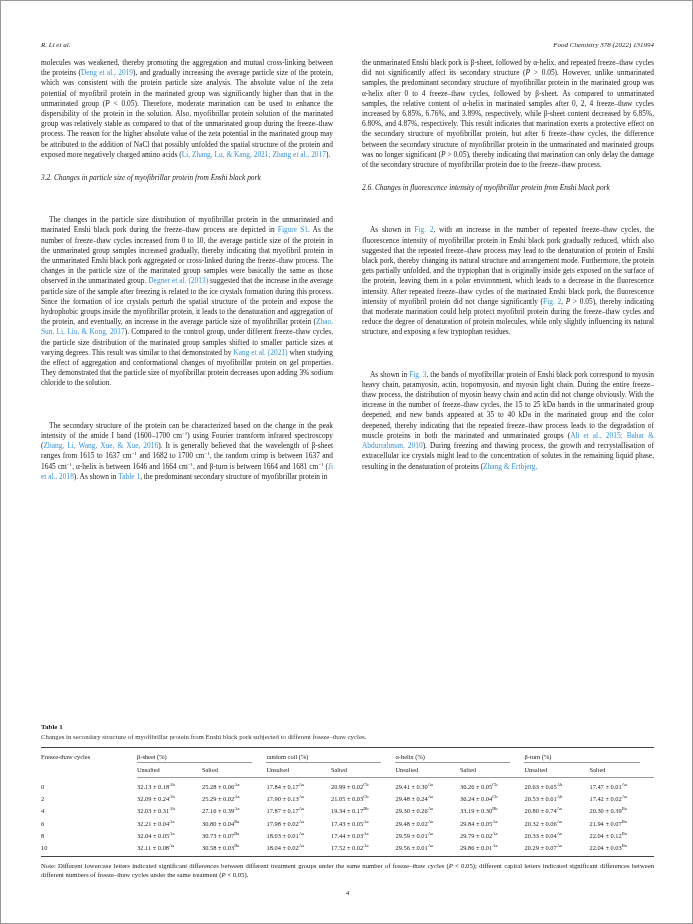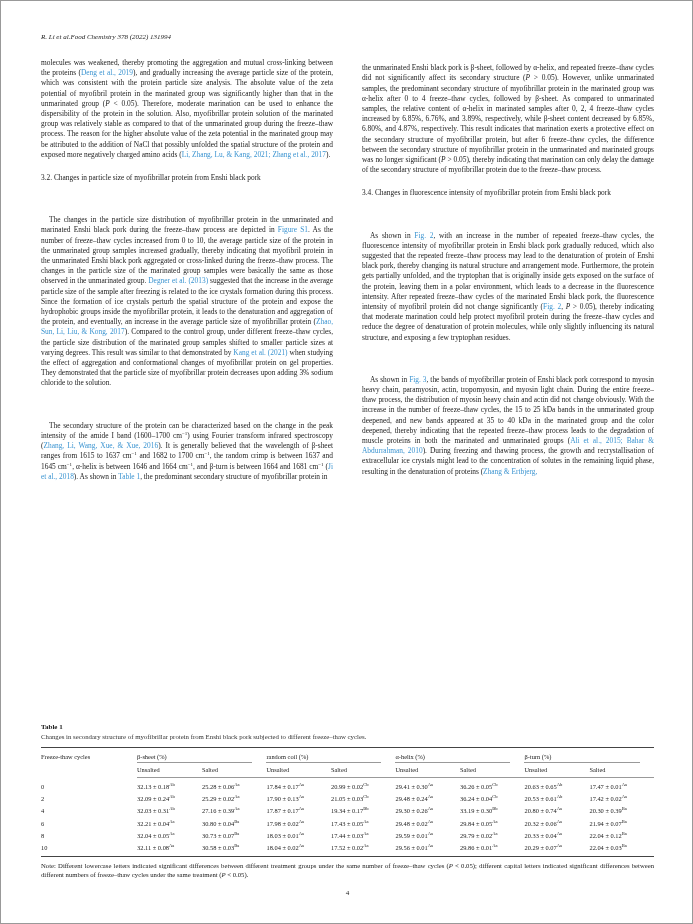--- a/index.html
+++ b/index.html
@@ -7,36 +7,37 @@
     position:relative;
     width:693px;height:924px;
     background:#ffffff;
     border:1px solid #999;
     box-sizing:border-box;
     font-family:"Liberation Serif","DejaVu Serif",serif;
     color:#1c1c1c;
     overflow:hidden;
   }
   .runhead{
-    position:absolute;top:32px;left:40px;width:613px;
-    display:flex;justify-content:flex-start;
+    position:absolute;top:40px;left:40px;width:613px;
+    display:flex;justify-content:space-between;
     font-style:italic;font-size:7px;color:#222;
   }
   .columns{
     position:absolute;top:57px;left:40px;width:613px;
-    display:flex;gap:29px;align-items:center;
+    display:flex;gap:29px;
   }
   .col{
     width:299px;
     font-size:7.4px;line-height:10.2px;
     text-align:justify;
   }
   .blk-p{margin:0;}
   .blk-p.indent{text-indent:8px;margin-top:32px;}
   .blk-h{
+    font-style:italic;
     margin:13px 0 13px 0;
     text-align:left;
   }
   .cite{color:#3b94d1;}
   .it{font-style:italic;}
   sup.ss{font-size:5px;line-height:0;}
   .table-section{
     position:absolute;top:722px;left:40px;width:613px;
   }
   .tbl-label{font-size:7px;font-weight:bold;color:#222;margin:0 0 2px 0;}
@@ -79,21 +80,21 @@
 
   <div class="columns">
     <div class="col" id="left-col">
         <p class="blk-p"><span>molecules was weakened, thereby promoting the aggregation and mutual cross-linking between the proteins (</span><span class="cite">Deng et al., 2019</span><span>), and gradually increasing the average particle size of the protein, which was consistent with the protein particle size analysis. The absolute value of the zeta potential of myofibril protein in the marinated group was significantly higher than that in the unmarinated group (</span><span class="it">P</span><span> &lt; 0.05). Therefore, moderate marination can be used to enhance the dispersibility of the protein in the solution. Also, myofibrillar protein solution of the marinated group was relatively stable as compared to that of the unmarinated group during the freeze–thaw process. The reason for the higher absolute value of the zeta potential in the marinated group may be attributed to the addition of NaCl that possibly unfolded the spatial structure of the protein and exposed more negatively charged amino acids (</span><span class="cite">Li, Zhang, Lu, &amp; Kang, 2021; Zhang et al., 2017</span><span>).</span></p>
         <div class="blk-h">3.2. Changes in particle size of myofibrillar protein from Enshi black pork</div>
         <p class="blk-p indent"><span>The changes in the particle size distribution of myofibrillar protein in the unmarinated and marinated Enshi black pork during the freeze–thaw process are depicted in </span><span class="cite">Figure S1</span><span>. As the number of freeze–thaw cycles increased from 0 to 10, the average particle size of the protein in the unmarinated group samples increased gradually, thereby indicating that myofibril protein in the unmarinated Enshi black pork aggregated or cross-linked during the freeze–thaw process. The changes in the particle size of the marinated group samples were basically the same as those observed in the unmarinated group. </span><span class="cite">Degner et al. (2013)</span><span> suggested that the increase in the average particle size of the sample after freezing is related to the ice crystals formation during this process. Since the formation of ice crystals perturb the spatial structure of the protein and expose the hydrophobic groups inside the myofibrillar protein, it leads to the denaturation and aggregation of the protein, and eventually, an increase in the average particle size of myofibrillar protein (</span><span class="cite">Zhao, Sun, Li, Liu, &amp; Kong, 2017</span><span>). Compared to the control group, under different freeze–thaw cycles, the particle size distribution of the marinated group samples shifted to smaller particle sizes at varying degrees. This result was similar to that demonstrated by </span><span class="cite">Kang et al. (2021)</span><span> when studying the effect of aggregation and conformational changes of myofibrillar protein on gel properties. They demonstrated that the particle size of myofibrillar protein decreases upon adding 3% sodium chloride to the solution.</span></p>
         <p class="blk-p indent"><span>The secondary structure of the protein can be characterized based on the change in the peak intensity of the amide I band (1600–1700 cm</span><sup class="ss">−1</sup><span>) using Fourier transform infrared spectroscopy (</span><span class="cite">Zhang, Li, Wang, Xue, &amp; Xue, 2016</span><span>). It is generally believed that the wavelength of β-sheet ranges from 1615 to 1637 cm</span><sup class="ss">−1</sup><span> and 1682 to 1700 cm</span><sup class="ss">−1</sup><span>, the random crimp is between 1637 and 1645 cm</span><sup class="ss">−1</sup><span>, α-helix is between 1646 and 1664 cm</span><sup class="ss">−1</sup><span>, and β-turn is between 1664 and 1681 cm</span><sup class="ss">−1</sup><span> (</span><span class="cite">Ji et al., 2018</span><span>). As shown in </span><span class="cite">Table 1</span><span>, the predominant secondary structure of myofibrillar protein in</span></p>
       </div>
     <div class="col" id="right-col">
         <p class="blk-p"><span>the unmarinated Enshi black pork is β-sheet, followed by α-helix, and repeated freeze–thaw cycles did not significantly affect its secondary structure (</span><span class="it">P</span><span> &gt; 0.05). However, unlike unmarinated samples, the predominant secondary structure of myofibrillar protein in the marinated group was α-helix after 0 to 4 freeze–thaw cycles, followed by β-sheet. As compared to unmarinated samples, the relative content of α-helix in marinated samples after 0, 2, 4 freeze–thaw cycles increased by 6.85%, 6.76%, and 3.89%, respectively, while β-sheet content decreased by 6.85%, 6.80%, and 4.87%, respectively. This result indicates that marination exerts a protective effect on the secondary structure of myofibrillar protein, but after 6 freeze–thaw cycles, the difference between the secondary structure of myofibrillar protein in the unmarinated and marinated groups was no longer significant (</span><span class="it">P</span><span> &gt; 0.05), thereby indicating that marination can only delay the damage of the secondary structure of myofibrillar protein due to the freeze–thaw process.</span></p>
-        <div class="blk-h">3.4. Changes in fluorescence intensity of myofibrillar protein from Enshi black pork</div>
+        <div class="blk-h">2.6. Changes in fluorescence intensity of myofibrillar protein from Enshi black pork</div>
         <p class="blk-p indent"><span>As shown in </span><span class="cite">Fig. 2</span><span>, with an increase in the number of repeated freeze–thaw cycles, the fluorescence intensity of myofibrillar protein in Enshi black pork gradually reduced, which also suggested that the repeated freeze–thaw process may lead to the denaturation of protein of Enshi black pork, thereby changing its natural structure and arrangement mode. Furthermore, the protein gets partially unfolded, and the tryptophan that is originally inside gets exposed on the surface of the protein, leaving them in a polar environment, which leads to a decrease in the fluorescence intensity. After repeated freeze–thaw cycles of the marinated Enshi black pork, the fluorescence intensity of myofibril protein did not change significantly (</span><span class="cite">Fig. 2</span><span>, </span><span class="it">P</span><span> &gt; 0.05), thereby indicating that moderate marination could help protect myofibril protein during the freeze–thaw cycles and reduce the degree of denaturation of protein molecules, while only slightly influencing its natural structure, and exposing a few tryptophan residues.</span></p>
         <p class="blk-p indent"><span>As shown in </span><span class="cite">Fig. 3</span><span>, the bands of myofibrillar protein of Enshi black pork correspond to myosin heavy chain, paramyosin, actin, tropomyosin, and myosin light chain. During the entire freeze–thaw process, the distribution of myosin heavy chain and actin did not change obviously. With the increase in the number of freeze–thaw cycles, the 15 to 25 kDa bands in the unmarinated group deepened, and new bands appeared at 35 to 40 kDa in the marinated group and the color deepened, thereby indicating that the repeated freeze–thaw process leads to the degradation of muscle proteins in both the marinated and unmarinated groups (</span><span class="cite">Ali et al., 2015; Bahar &amp; Abdurrahman, 2010</span><span>). During freezing and thawing process, the growth and recrystallisation of extracellular ice crystals might lead to the concentration of solutes in the remaining liquid phase, resulting in the denaturation of proteins (</span><span class="cite">Zhang &amp; Ertbjerg,</span></p>
       </div>
   </div>
 
   <div class="table-section">
     <div class="tbl-label">Table 1</div>
     <div class="tbl-caption">Changes in secondary structure of myofibrillar protein from Enshi black pork subjected to different freeze–thaw cycles.</div>
     <table class="t1" id="table1">
         <thead>

